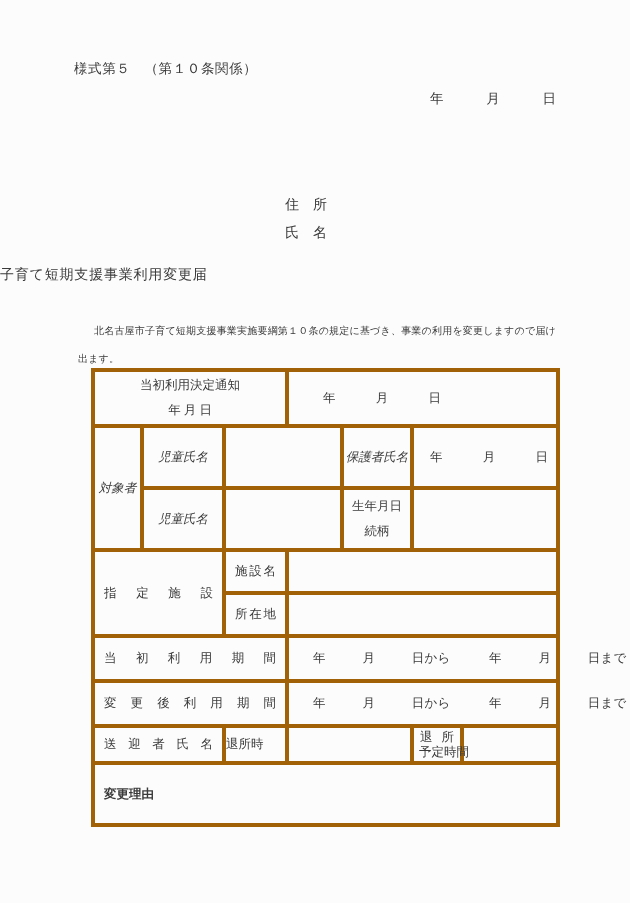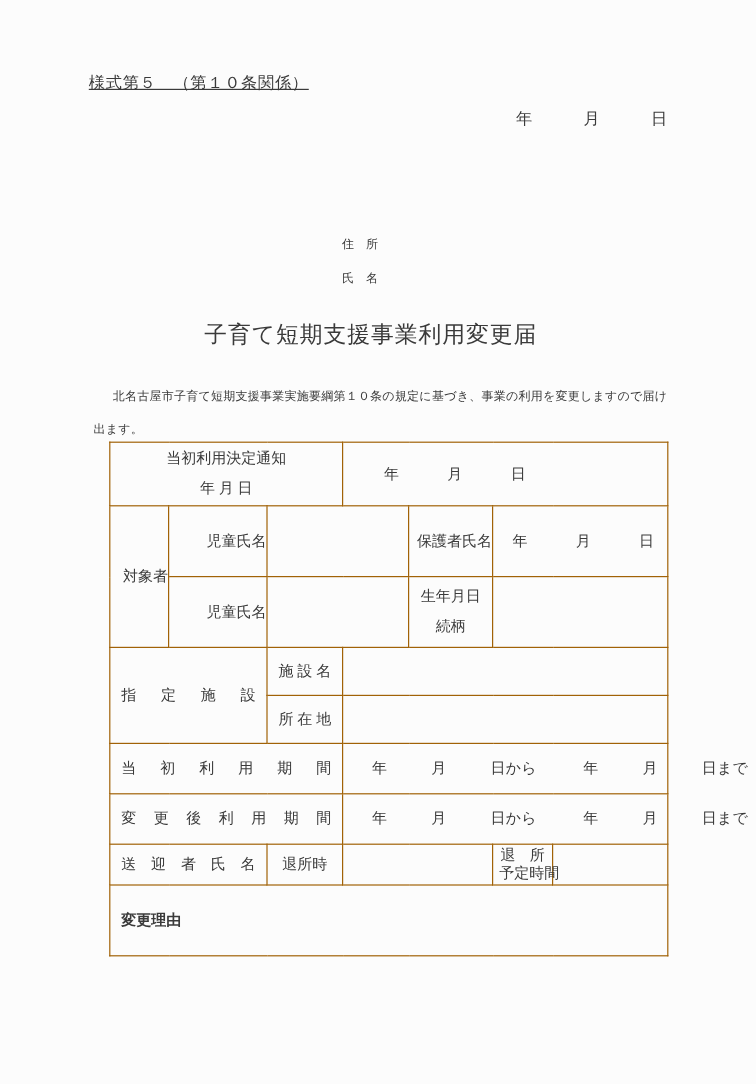--- a/index.html
+++ b/index.html
@@ -23,21 +23,20 @@
   }
 
   
   .form-no {
     position: absolute;
     left: 74px;
     top: 60px;
     font-size: 13.5px;
     letter-spacing: 0.6px;
     white-space: nowrap;
-    text-decoration: underline;
   }
   .date-line {
     position: absolute;
     left: 430px;
     top: 90px;
     font-size: 13.5px;
     white-space: nowrap;
   }
   .date-line span { display: inline-block; }
   .date-line .g { width: 36px; }
@@ -46,32 +45,31 @@
     left: 74px;
     top: 146px;
     font-size: 13.5px;
     letter-spacing: 0.6px;
     white-space: nowrap;
   }
   .applicant {
     position: absolute;
     left: 285px;
     top: 191px;
-    font-size: 10px;
+    font-size: 14px;
     line-height: 28px;
   }
   .applicant div { white-space: nowrap; }
 
   .doc-title {
     position: absolute;
     left: 0;
     right: 12px;
     top: 266px;
-    text-align: center;
-    font-size: 19px;
+    font-size: 14px;
     letter-spacing: 0.8px;
   }
 
   .body-text {
     position: absolute;
     left: 78px;
     top: 317px;
     width: 478px;
     font-size: 10px;
     line-height: 28px;
@@ -84,41 +82,41 @@
   .form-table {
     position: absolute;
     left: 91px;
     top: 368px;
     width: 465px;
     border-collapse: collapse;
     table-layout: fixed;
     font-size: 12.5px;
   }
   .form-table td {
-    border: 1px solid #a16207;
+    border: 4px solid #a16207;
     padding: 0;
     vertical-align: middle;
     color: #3a3a3a;
   }
 
   
   .lbl-just {
     display: flex;
     justify-content: space-between;
     padding: 0 9px;
     white-space: nowrap;
   }
   .lbl-center {
-    text-align: right;
-    white-space: nowrap;
+    text-align: center;
+    white-space: nowrap;
+    font-style: italic;
   }
   .lbl-left {
     padding-left: 9px;
     white-space: nowrap;
-    text-align: center;
   }
 
   .two-line {
     line-height: 25px;
     text-align: center;
   }
   .two-line .ln { display: block; }
 
   .cell-pad { padding: 0 10px; }
 

